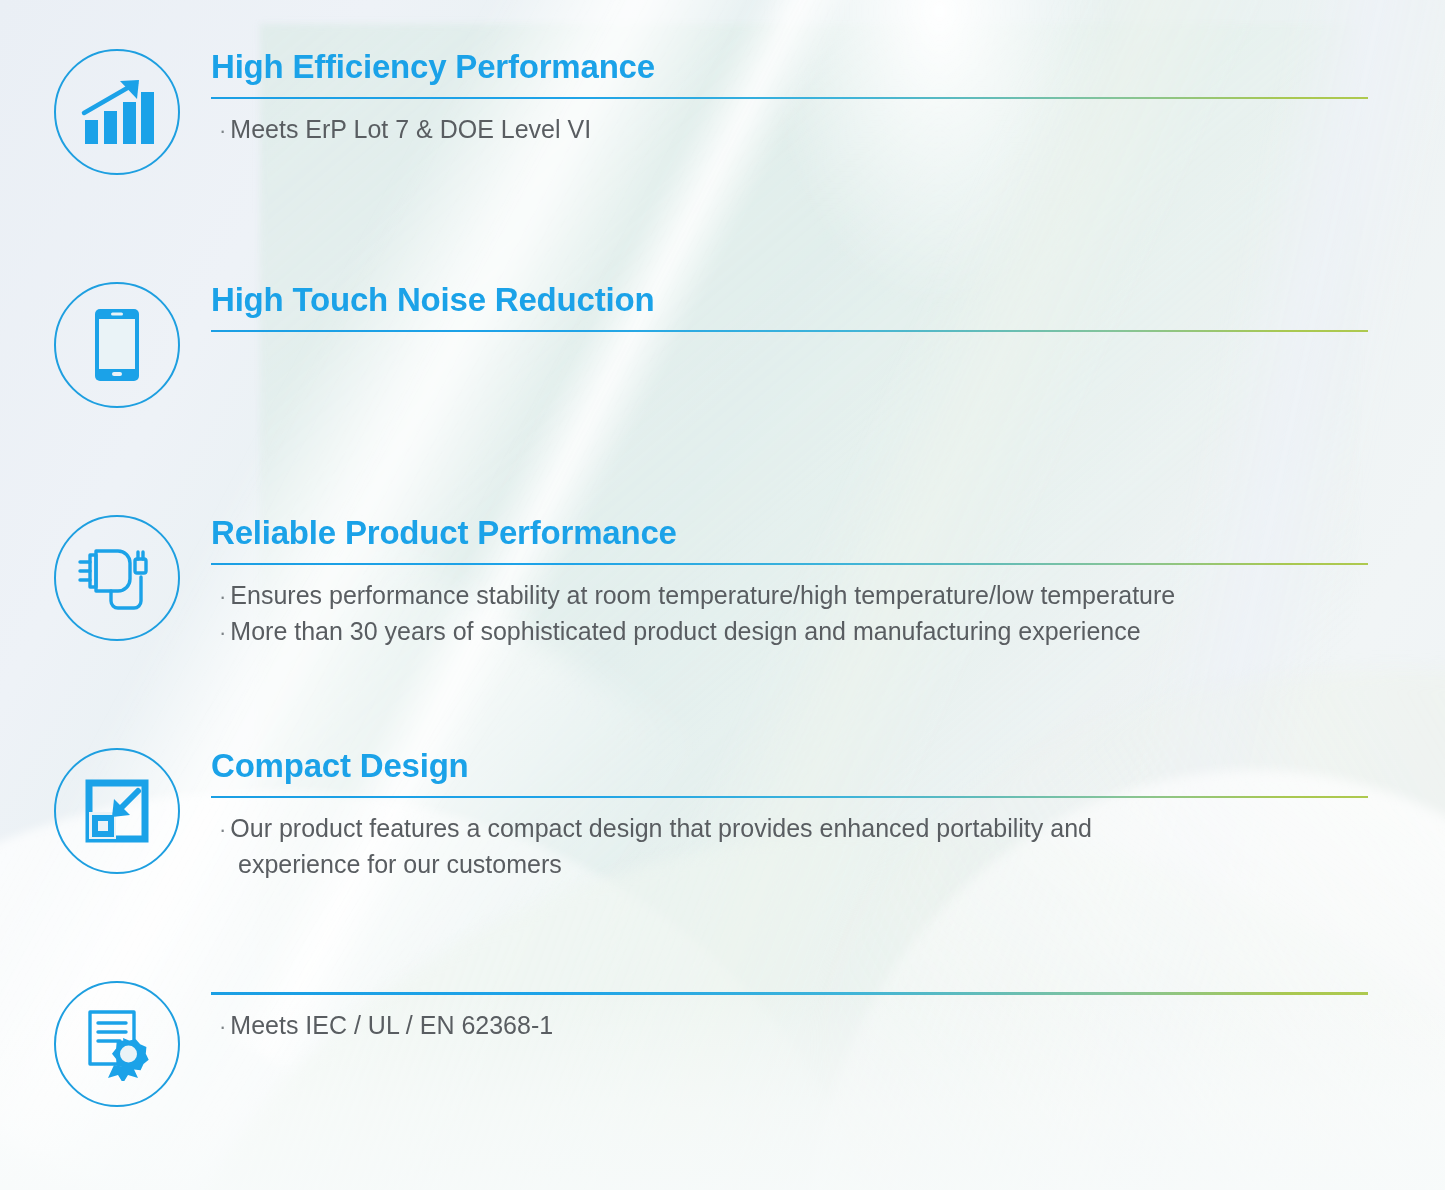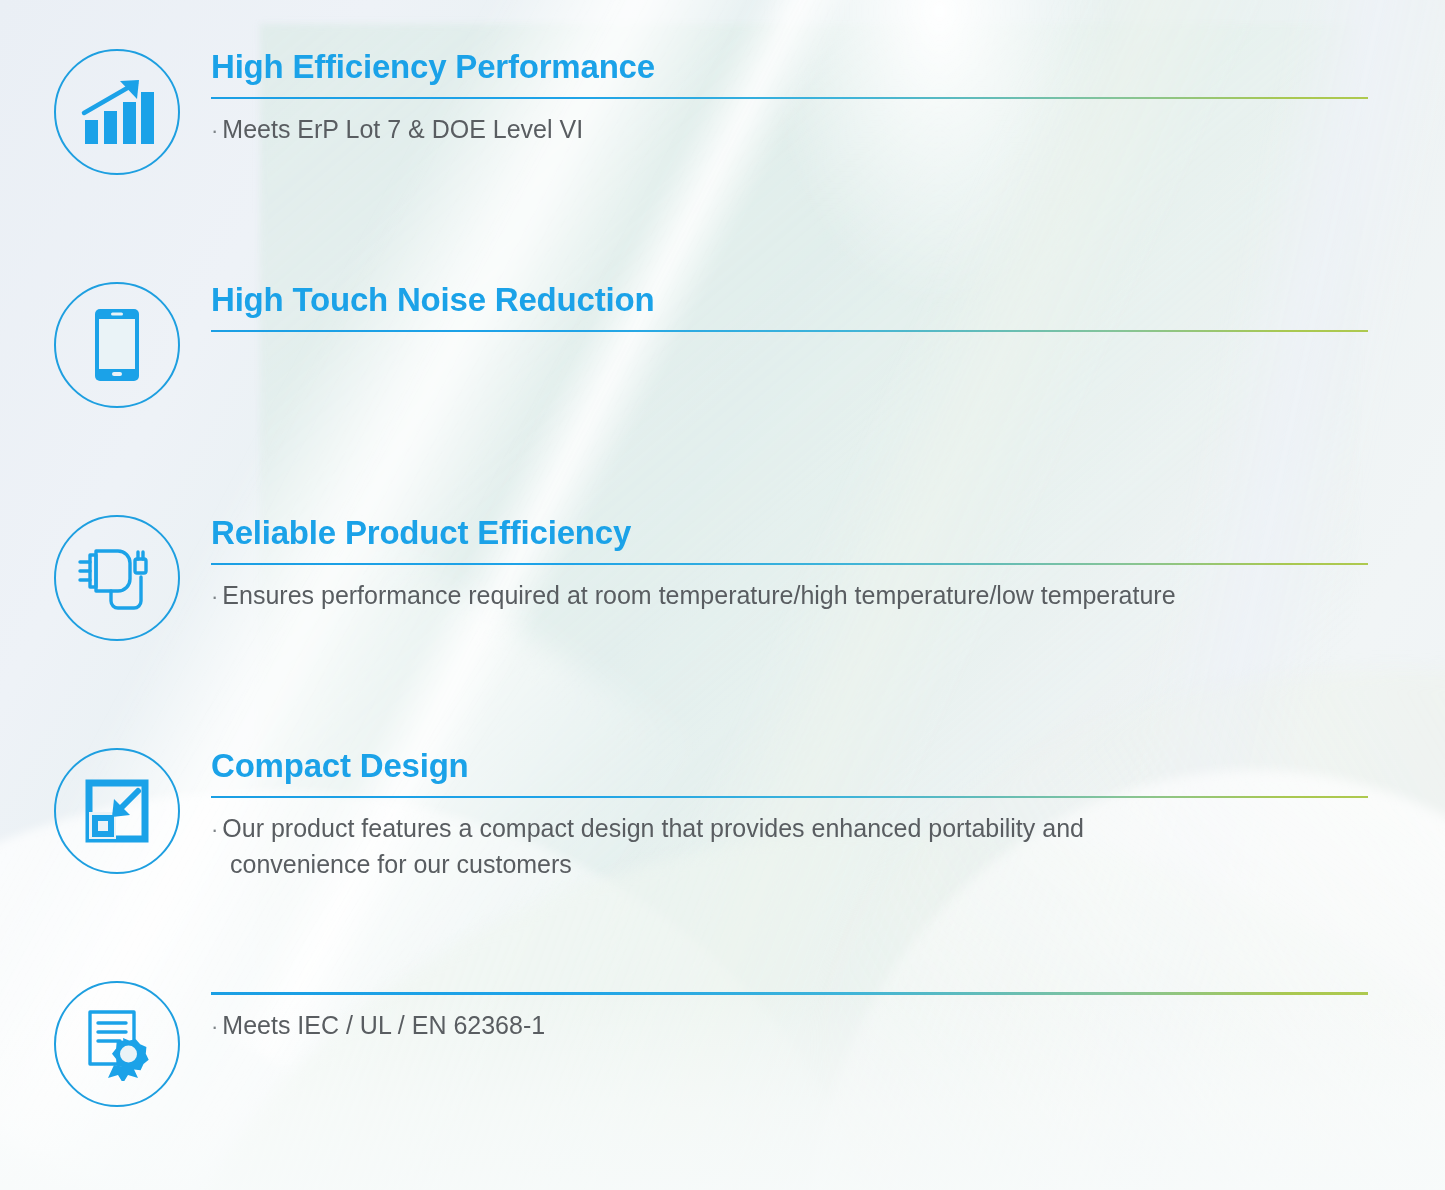--- a/index.html
+++ b/index.html
@@ -191,20 +191,21 @@
       #aec94f 100%);
   }
   .bullets {
     margin-top: 13px;
   }
   .bullet {
     color: #595d61;
     font-size: 25px;
     line-height: 1.42;
     white-space: nowrap;
+    margin-left: 8px;
   }
   .bullet .dot {
     color: #7d8387;
     margin-right: 4px;
     font-size: 22px;
   }
   .bullet .cont {
     display: block;
     padding-left: 19px;
     white-space: nowrap;
@@ -282,25 +283,28 @@
             <path d="M6 30 h10"></path>
             <path d="M6 39 h10"></path>
             <path d="M37 50 v10 a7 7 0 0 0 7 7 h16 a7 7 0 0 0 7 -7 v-24" fill="none"></path>
             <rect x="61" y="18" width="11" height="14" rx="2" fill="none"></rect>
             <path d="M64 18 v-7"></path>
             <path d="M69 18 v-7"></path>
           </svg>
         </div>
       </div>
       <div class="feature-body">
-        <h2 class="feature-title">Reliable Product Efficiency</h2>
+        <h2 class="feature-title">Reliable Product Performance</h2>
         <div class="divider"></div>
         <div class="bullets">
           <div class="bullet">
-            <span class="dot">·</span><span>Ensures performance required at room temperature/high temperature/low temperature</span>
+            <span class="dot">·</span><span>Ensures performance stability at room temperature/high temperature/low temperature</span>
+          </div>
+          <div class="bullet">
+            <span class="dot">·</span><span>More than 30 years of sophisticated product  design and manufacturing experience</span>
           </div>
         </div>
       </div>
     </section>
 
     <section class="feature" style="top:748px;">
       <div class="icon-wrap">
         <div class="icon-circle">
           <svg width="64" height="64" viewBox="0 0 64 64" fill="none">
             <path d="M4 4 h56 v56 h-56 z" stroke="#1ba2e8" stroke-width="7" fill="none"></path>
@@ -310,21 +314,21 @@
             <path d="M27 38 L29 20 L45 36 Z" fill="#1ba2e8"></path>
           </svg>
         </div>
       </div>
       <div class="feature-body">
         <h2 class="feature-title">Compact Design</h2>
         <div class="divider"></div>
         <div class="bullets">
           <div class="bullet">
             <span class="dot">·</span><span>Our product features a compact design that provides enhanced portability and</span>
-            <span class="cont">convenience for our customers</span>
+            <span class="cont">experience for our customers</span>
           </div>
         </div>
       </div>
     </section>
 
     <section class="feature" style="top:981px;">
       <div class="icon-wrap">
         <div class="icon-circle">
           <svg width="66" height="74" viewBox="0 0 66 74" fill="none">
             <path d="M6 5 h44 v52 h-44 z" stroke="#1ba2e8" stroke-width="3.4" fill="none" stroke-linejoin="round"></path>

